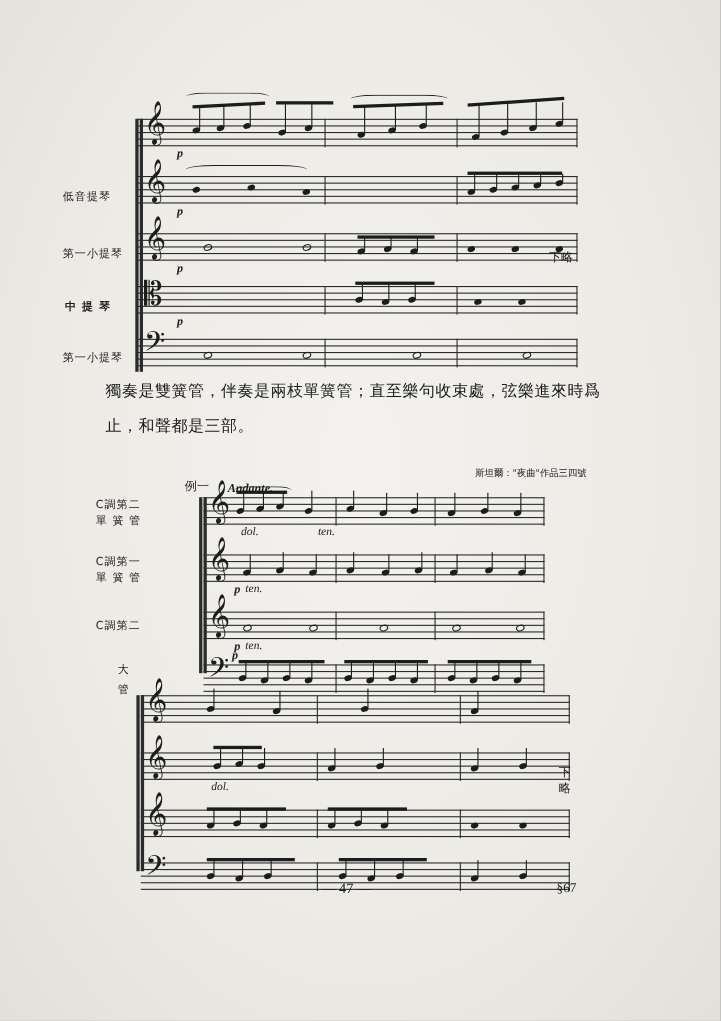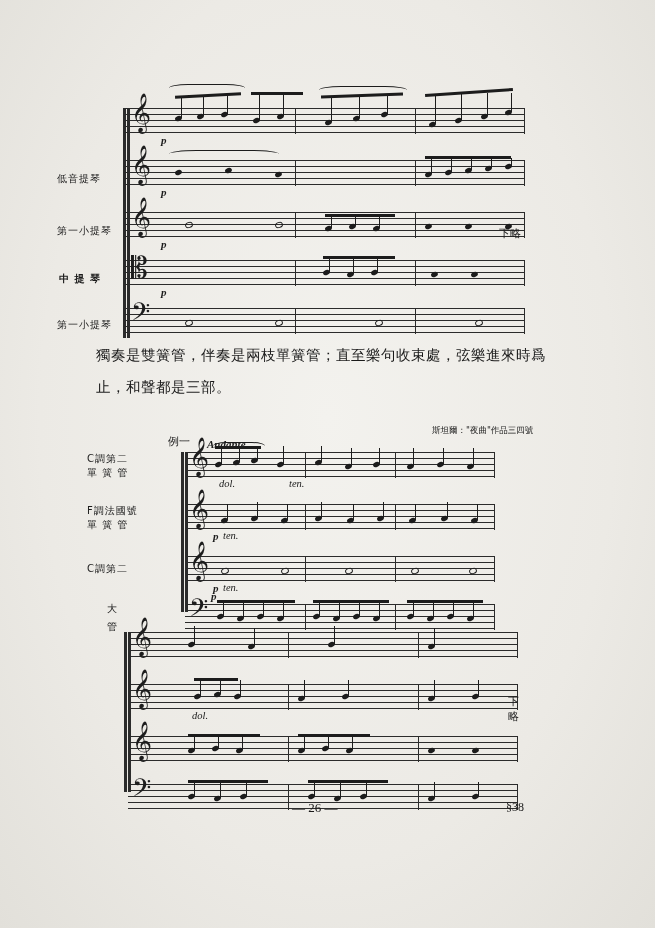--- a/index.html
+++ b/index.html
@@ -450,21 +450,21 @@
         <div class="stem" style="left:248px; top:-2px; height:16px;"></div>
       <div class="notehead" style="left:262px; top:10px;"></div>
         <div class="stem" style="left:268px; top:-2px; height:14px;"></div>
       <div class="notehead" style="left:282px; top:12px;"></div>
         <div class="stem" style="left:288px; top:-2px; height:16px;"></div>
       <div class="dyn" style="left:26px; top:-14px;">p</div>
     </div>
 
     <div class="inst-label cjk" style="left:-98px; top:0px;">C調第二</div>
     <div class="inst-label cjk" style="left:-98px; top:14px;">單  簧  管</div>
-    <div class="inst-label cjk" style="left:-98px; top:52px;">F調法國號</div>
+    <div class="inst-label cjk" style="left:-98px; top:52px;">C調第一</div>
     <div class="inst-label cjk" style="left:-98px; top:66px;">單  簧  管</div>
     <div class="inst-label cjk" style="left:-98px; top:110px;">C調第二</div>
     <div class="inst-label cjk" style="left:-78px; top:150px;">大</div>
     <div class="inst-label cjk" style="left:-78px; top:168px;">管</div>
   </div>
 
   <div class="system" style="left:128px; top:632px; width:390px; height:160px;">
 
     <div class="sysbrace" style="left:-4px; top:0px; height:160px;"></div>
     <div class="sysbrace" style="left:0px; top:0px; height:160px;"></div>
@@ -571,15 +571,15 @@
         <div class="stem" style="left:238px; top:-2px; height:14px;"></div>
       <div class="notehead" style="left:300px; top:12px;"></div>
         <div class="stem" style="left:306px; top:-2px; height:16px;"></div>
       <div class="notehead" style="left:344px; top:10px;"></div>
         <div class="stem" style="left:350px; top:-2px; height:14px;"></div>
     </div>
 
     <div class="cut cjk" style="left:380px; top:62px;">下略</div>
   </div>
 
-  <div class="pagenum" style="left:292px; top:800px;">— 26 —</div>
-  <div class="secmark" style="left:506px; top:800px;">§38</div>
+  <div class="pagenum" style="left:292px; top:800px;">— 47 —</div>
+  <div class="secmark" style="left:506px; top:800px;">§67</div>
 </div>
 
 </body></html>

